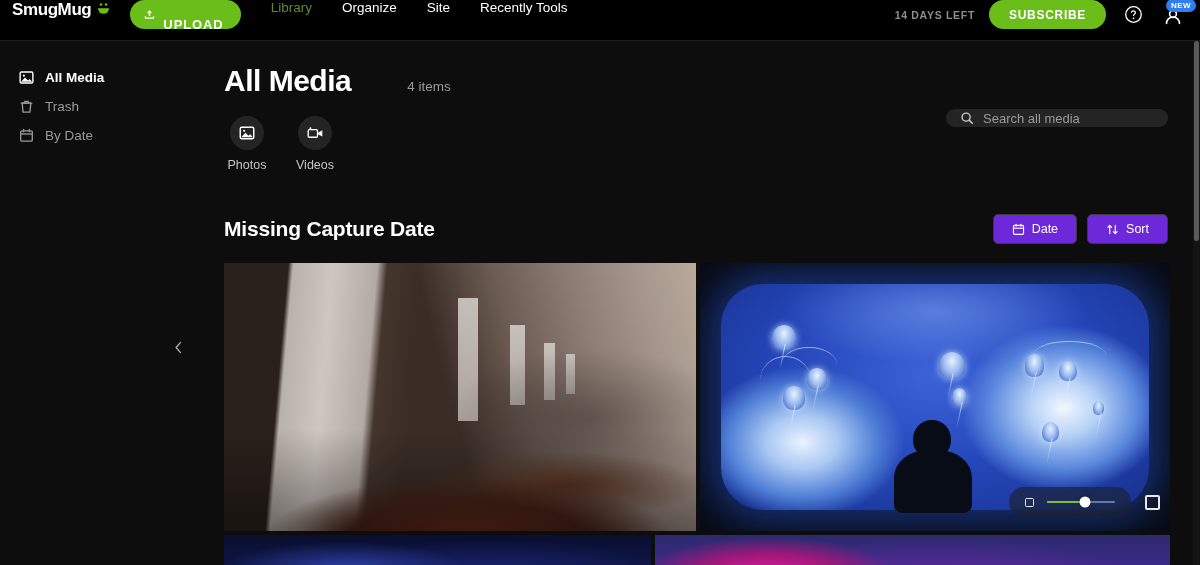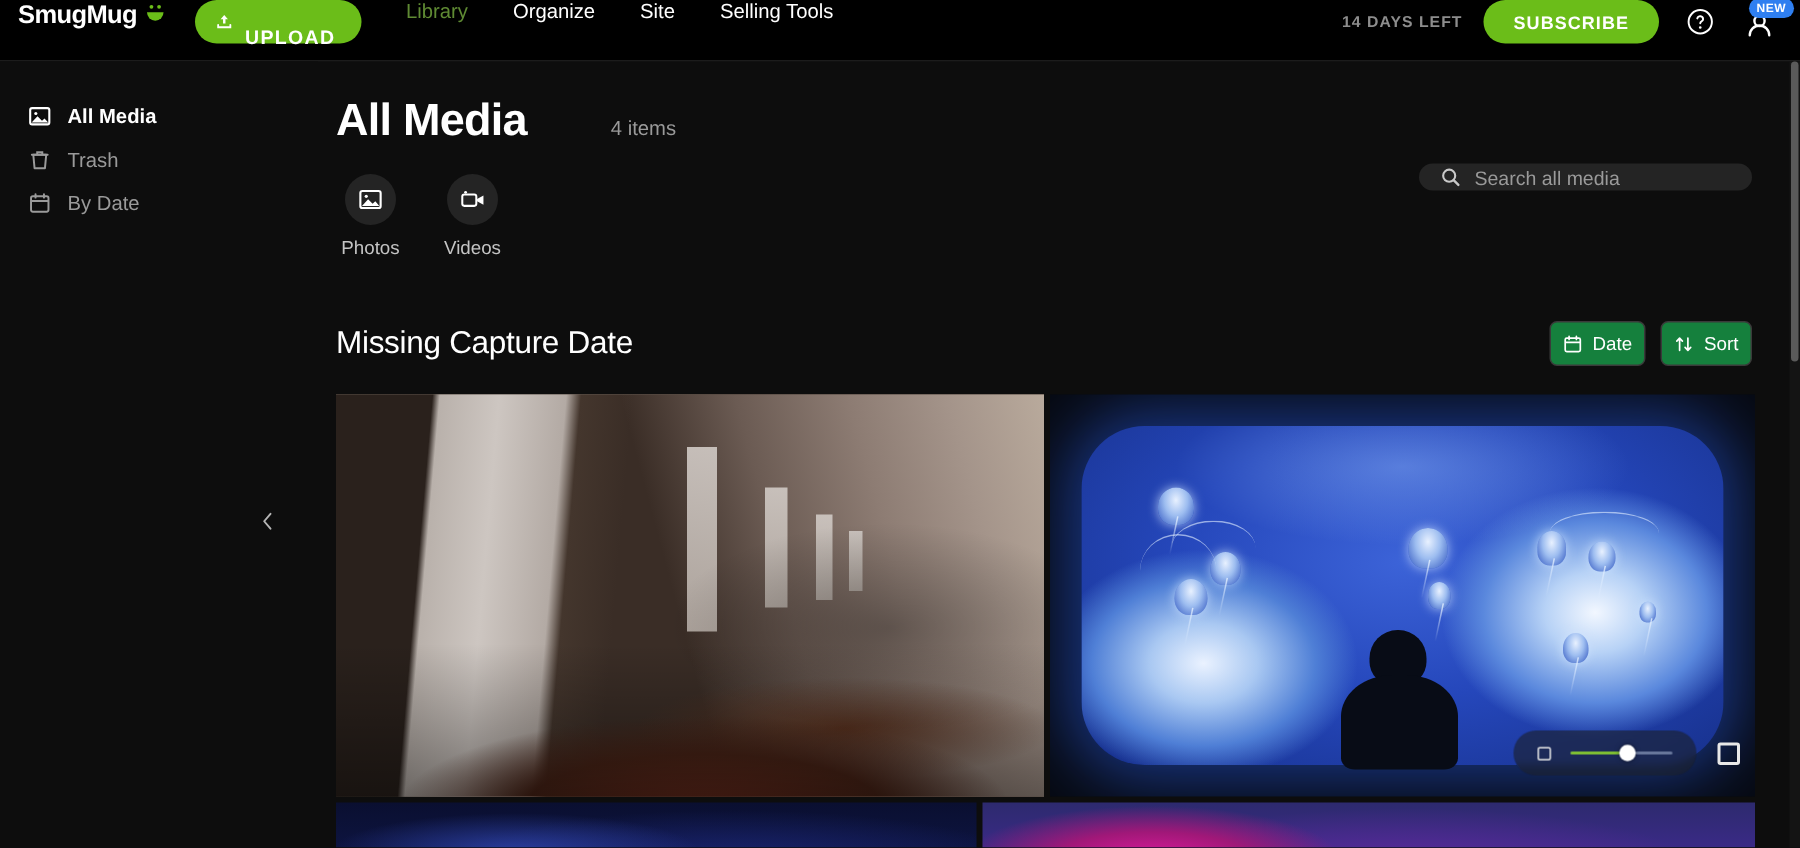--- a/index.html
+++ b/index.html
@@ -125,25 +125,25 @@
     width: 34px; height: 34px; border-radius: 50%;
     background: #242424;
     display: flex; align-items: center; justify-content: center;
   }
   .type-filter .lbl { color: #c4c4c4; font-size: 12.5px; }
 
   .section-row {
     display: flex; align-items: center;
     margin: 42px 32px 0 12px;
   }
-  .section-title { color: #fff; font-size: 21px; font-weight: 400; letter-spacing: -0.2px; }
+  .section-title { color: #fff; font-size: 21px; font-weight: 700; letter-spacing: -0.2px; }
   .section-actions { margin-left: auto; display: flex; gap: 10px; }
   .pill-btn {
-    height: 30px; padding: 0 8px;
-    background: #15803d; border: 1px solid #3a3a3a; border-radius: 5px;
+    height: 30px; padding: 0 18px;
+    background: #6d28d9; border: 1px solid #3a3a3a; border-radius: 5px;
     color: #fff; font-size: 12.5px; font-family: inherit;
     display: flex; align-items: center; gap: 7px; cursor: pointer;
   }
 
   
   .grid {
     position: relative;
     margin: 19px 0 0 12px;
     width: 946px;
   }
@@ -307,21 +307,21 @@
         <path d="M3 10.5 V12.5 H13 V10.5" stroke="#fff" stroke-width="1.5" fill="none" stroke-linecap="round"></path>
       </svg>
     </span>
     <span class="lbl">UPLOAD</span>
   </button>
 
   <nav class="nav">
     <a class="active">Library</a>
     <a>Organize</a>
     <a>Site</a>
-    <a>Selling Tools</a>
+    <a>Recently Tools</a>
   </nav>
 
   <div class="topbar-right">
     <span class="days-left">14 DAYS LEFT</span>
     <button class="subscribe-btn">SUBSCRIBE</button>
 
     <button class="icon-btn">
       <span>
         <svg viewBox="0 0 22 22" width="19" height="19">
           <circle cx="11" cy="11" r="9" stroke="#fff" stroke-width="1.5" fill="none"></circle>

